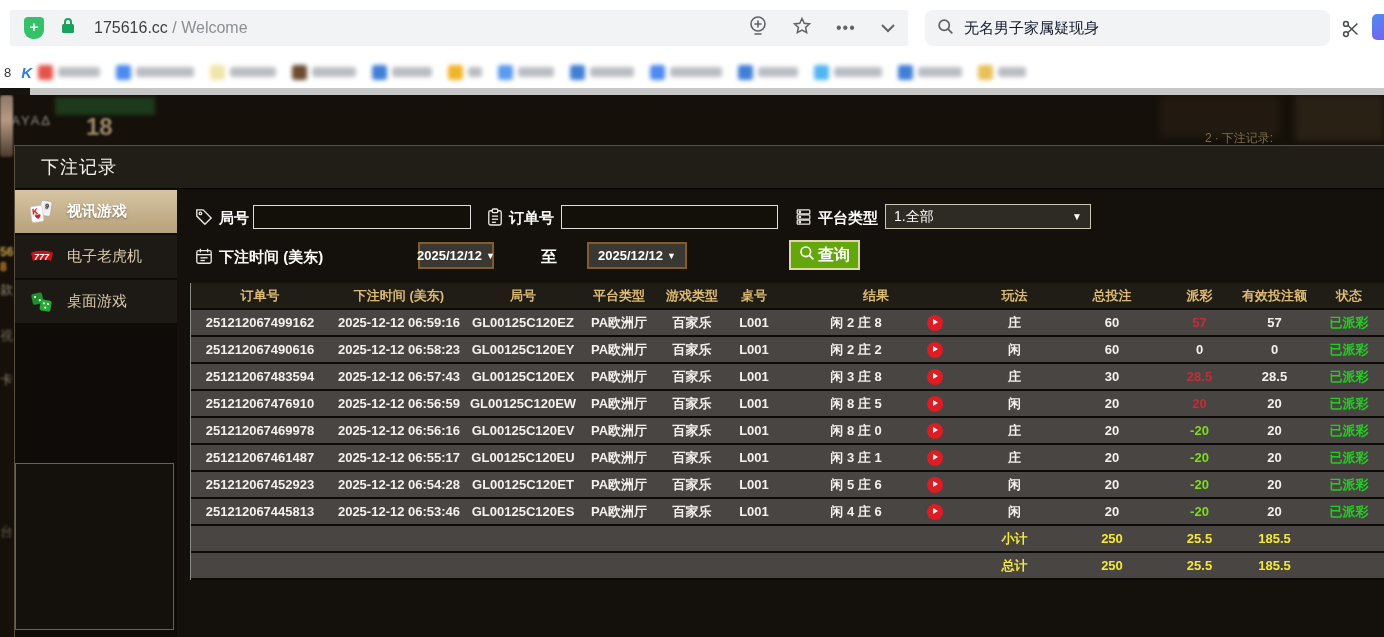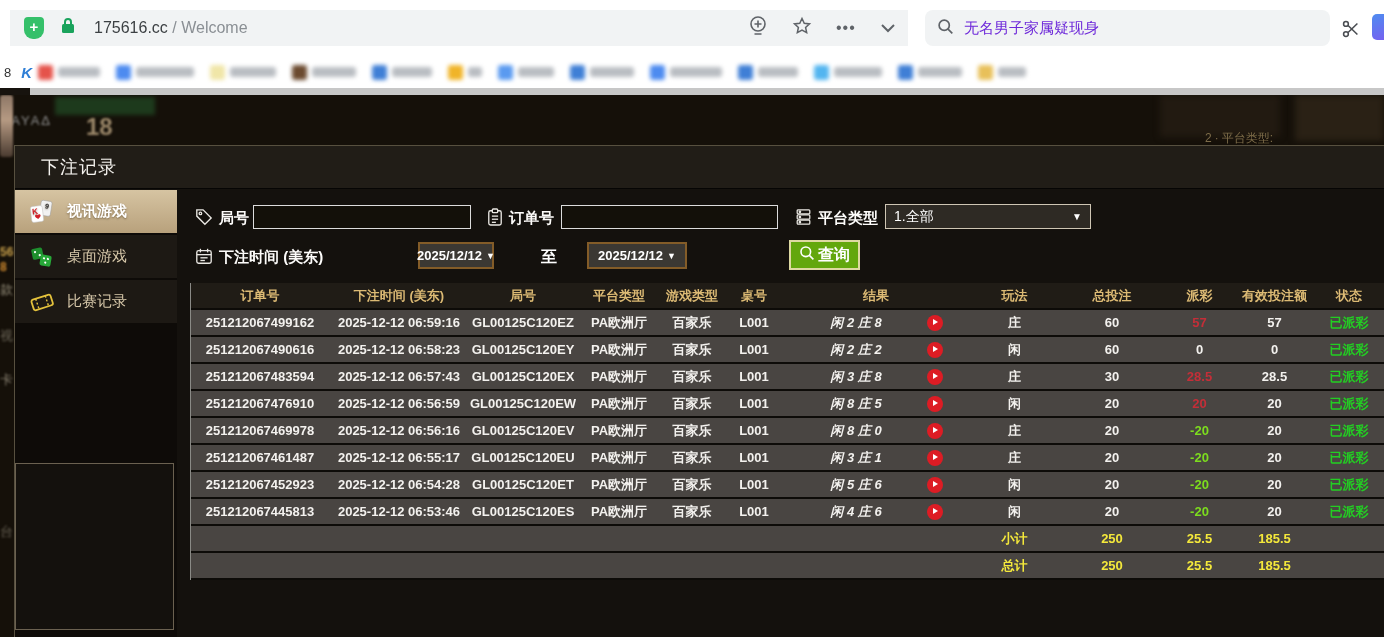--- a/index.html
+++ b/index.html
@@ -10,21 +10,21 @@
   
   .topbar { position:absolute; left:0; top:0; width:1384px; height:56px; background:#ffffff; }
   .addr-pill { position:absolute; left:10px; top:10px; width:898px; height:36px; background:#f1f3f4; border-radius:0; display:flex; align-items:center; padding:12px 14px; }
   .shield { width:20px; height:22px; background:#35c06a; border-radius:4px 4px 9px 9px; position:relative; margin-right:16px; }
   .shield::after { content:"+"; position:absolute; left:0; right:0; top:1px; text-align:center; color:#fff; font-size:15px; font-weight:bold; }
   .lockicon { margin-right:18px; color:#1aa35c; }
   .urltext { font-size:16px; color:#3c4043; }
   .urltext .dim { color:#8a8f94; }
   .chrome-icons { position:absolute; left:748px; top:10px; height:36px; display:flex; align-items:center; gap:24px; color:#5f6368; }
   .search-pill { position:absolute; left:925px; top:10px; width:405px; height:36px; background:#f1f3f4; border-radius:8px; display:flex; align-items:center; padding:0 12px; gap:10px; color:#5f6368; }
-  .search-pill .qtext { font-size:15px; color:#6d28d9; }
+  .search-pill .qtext { font-size:15px; color:#0f172a; }
   .scissors { position:absolute; left:1340px; top:18px; color:#4a4d52; }
   .ext-icon { position:absolute; left:1372px; top:14px; width:24px; height:26px; border-radius:5px; background:linear-gradient(160deg,#4f8cf0,#7b5cf0); }
 
   
   .bookmarks { position:absolute; left:0; top:56px; width:1384px; height:32px; background:#ffffff; display:flex; align-items:center; padding-left:4px; }
   .bm-num { font-size:13px; color:#333; margin-right:10px; }
   .bm-logo { font-size:15px; font-weight:bold; color:#2f7fd6; font-style:italic; margin-right:6px; filter:blur(.4px); }
   .bm-item { display:flex; align-items:center; gap:5px; margin-right:16px; filter:blur(2.2px); }
   .bm-fav { width:15px; height:15px; border-radius:3px; }
   .bm-bar { height:10px; border-radius:3px; background:#b9bdc2; }
@@ -65,21 +65,21 @@
   .datebox { position:absolute; height:27px; background:#3b3833; border:2px solid #835c28; color:#fff; font-size:13px; font-weight:bold; display:flex; align-items:center; justify-content:center; gap:4px; cursor:pointer; }
   .datebox .caret { font-size:9px; }
   .tolabel { position:absolute; color:#fff; font-size:16px; font-weight:bold; }
   .querybtn { position:absolute; height:30px; background:#63a70d; border:2px solid #ded9a2; color:#fff; font-size:16px; font-weight:bold; display:flex; align-items:center; justify-content:center; gap:3px; padding:0 8px; cursor:pointer; }
 
   
   .bettable { position:absolute; left:13px; top:93px; width:1195px; border-left:1px solid #8a8a86; }
   .trow { display:grid; grid-template-columns:138px 140px 108px 84px 62px 62px 182px 95px 100px 75px 75px 74px; height:27px; align-items:center; border-bottom:2px solid #0d0b08; background:#494542; color:#f3f1ee; font-size:13px; font-weight:600; text-align:center; }
   .trow.thead { background:#201c16; color:#dcba74; font-weight:bold; }
   .td { overflow:hidden; white-space:nowrap; }
-  .td.result { position:relative; padding-right:40px;font-style:italic; }
+  .td.result { position:relative; padding-right:40px; }
   .playbtn { position:absolute; right:24px; top:50%; transform:translateY(-50%); width:16px; height:16px; border-radius:50%; background:#dd1c24; cursor:pointer; }
   .playbtn::after { content:""; position:absolute; left:6px; top:4.5px; border-top:3.5px solid transparent; border-bottom:3.5px solid transparent; border-left:5.5px solid #fff; }
   .pay-red { color:#c42e38; }
   .pay-green { color:#7cdc1e; }
   .pay-white { color:#f3f1ee; }
   .status-ok { color:#23cd23; }
   .trow.summary { color:#f4e83b; font-weight:bold; }
   .trow.summary .td { color:#f4e83b; }
 </style>
 </head>
@@ -196,21 +196,21 @@
   </div>
 
   <div class="graystrip"></div>
 
   <div class="pagebg">
     <div class="frag greenblob"></div>
     <div class="frag brandtxt">LAYAΔ</div>
     <div class="frag bignum">18</div>
     <div class="frag rblock1"></div>
     <div class="frag rblock2"></div>
-    <div class="frag tablelbl"><span>2</span> ∙ <span>平台类型:</span></div>
+    <div class="frag tablelbl"><span>2</span> ∙ <span>下注记录:</span></div>
     <div class="face"></div>
     <div class="leftstrip-frag" style="left:0; top:150px; color:#c9a04a; font-size:12px; font-weight:bold;">56</div>
     <div class="leftstrip-frag" style="left:0; top:165px; color:#d08a2e; font-size:12px; font-weight:bold;">8</div>
     <div class="leftstrip-frag" style="left:0; top:186px; color:#9a937f; font-size:13px;">款</div>
     <div class="leftstrip-frag" style="left:0; top:232px; color:#6a6456; font-size:13px;">视</div>
     <div class="leftstrip-frag" style="left:0; top:276px; color:#8a8272; font-size:13px;">卡</div>
     <div class="leftstrip-frag" style="left:0; top:428px; color:#6a6456; font-size:13px;">台</div>
   </div>
 
   <div class="panel">
@@ -225,51 +225,48 @@
                 <text x="15.5" y="9.5" font-size="7" fill="#222" font-weight="bold">9</text>
               </g>
             <g transform="rotate(-7 8 15)">
                 <rect x="2" y="7" width="12" height="16" rx="2" fill="#ffffff" stroke="#bbb" stroke-width=".5"></rect>
                 <text x="3.5" y="15" font-size="8" fill="#d12028" font-weight="bold">K</text>
                 <path d="M8.6 16.2c-1.1-1.2-2.8-.8-2.8.7 0 1.1 1.5 2 2.8 3.1 1.3-1.1 2.8-2 2.8-3.1 0-1.5-1.7-1.9-2.8-.7z" fill="#d12028"></path>
               </g>
           </svg>
         </span>
         <span>视讯游戏</span>
+      </div>
+      <div class="side-item">
+        <span class="sicon">
+          <svg width="26" height="26" viewBox="0 0 26 26">
+              <path d="M2 9c3-3 19-3 22 0l-2 8c-4-2-14-2-18 0z" fill="#c8131b"></path>
+              <text x="5" y="16" font-size="9" fill="#fff" font-weight="bold" font-style="italic">777</text>
+            </svg>
+        </span>
+        <span>电子老虎机</span>
       </div>
       <div class="side-item">
         <span class="sicon">
           <svg width="26" height="26" viewBox="0 0 26 26">
             <g transform="rotate(-12 9 10)">
                 <rect x="3" y="4" width="11" height="11" rx="2" fill="#1e8f2e"></rect>
                 <circle cx="6.5" cy="7.5" r="1.1" fill="#fff"></circle>
                 <circle cx="10.5" cy="11.5" r="1.1" fill="#fff"></circle>
               </g>
             <g transform="rotate(10 16 17)">
                 <rect x="11" y="11" width="11" height="11" rx="2" fill="#27a838"></rect>
                 <circle cx="14.5" cy="14.5" r="1.1" fill="#fff"></circle>
                 <circle cx="18.5" cy="14.5" r="1.1" fill="#fff"></circle>
                 <circle cx="16.5" cy="18.5" r="1.1" fill="#fff"></circle>
               </g>
           </svg>
         </span>
         <span>桌面游戏</span>
       </div>
-      <div class="side-item">
-        <span class="sicon">
-          <svg width="26" height="26" viewBox="0 0 26 26">
-              <g transform="rotate(-18 13 13)">
-                <rect x="3" y="8" width="20" height="11" rx="2" fill="none" stroke="#e4c23c" stroke-width="1.8"></rect>
-                <line x1="8" y1="8" x2="8" y2="19" stroke="#e4c23c" stroke-width="1.4" stroke-dasharray="2 2"></line>
-                <line x1="18" y1="8" x2="18" y2="19" stroke="#e4c23c" stroke-width="1.4" stroke-dasharray="2 2"></line>
-              </g>
-            </svg>
-        </span>
-        <span>比赛记录</span>
-      </div>
       <div class="side-emptybox"></div>
     </div>
 
     <div class="content">
 
       <div class="flabel" style="left:18px; top:18px;">
         <span class="ficon">
           <svg width="18" height="18" viewBox="0 0 20 20" fill="none" stroke="#e9e7e2" stroke-width="1.5">
               <path d="M2 9V2h7l9 9-7 7z"></path>
               <circle cx="6" cy="6" r="1.4"></circle>

